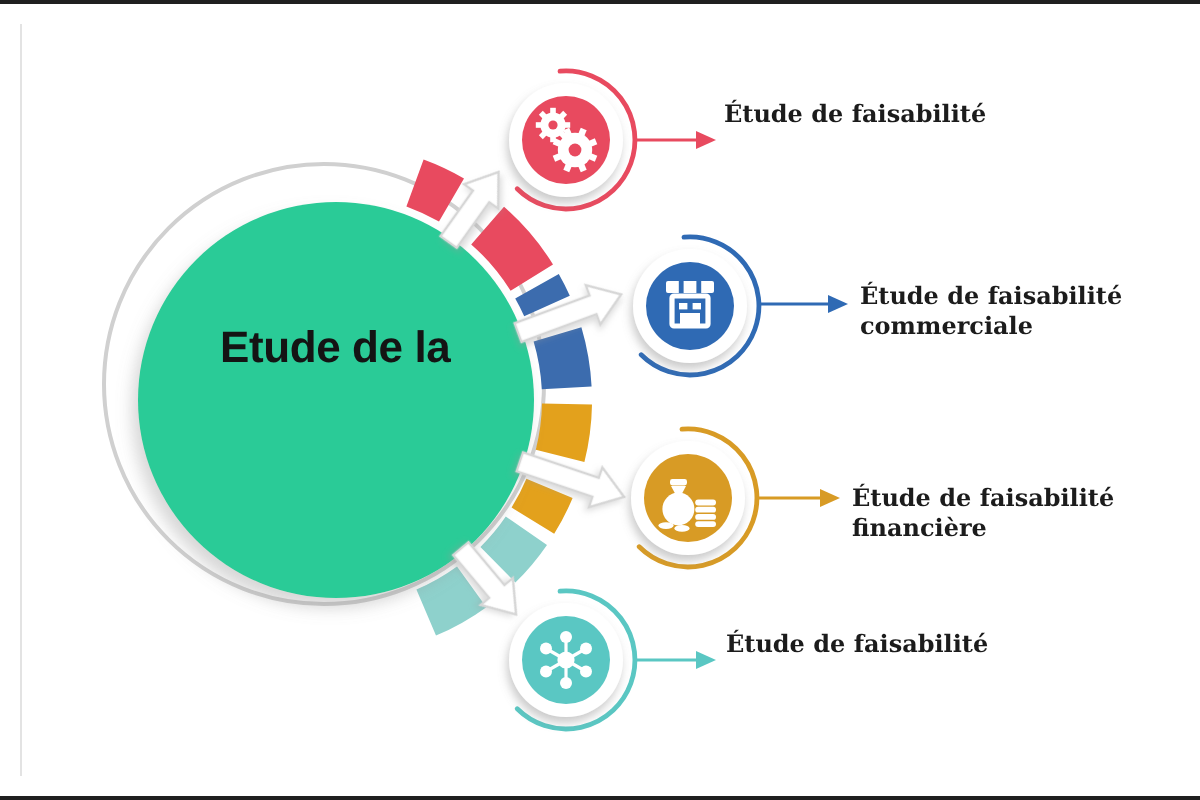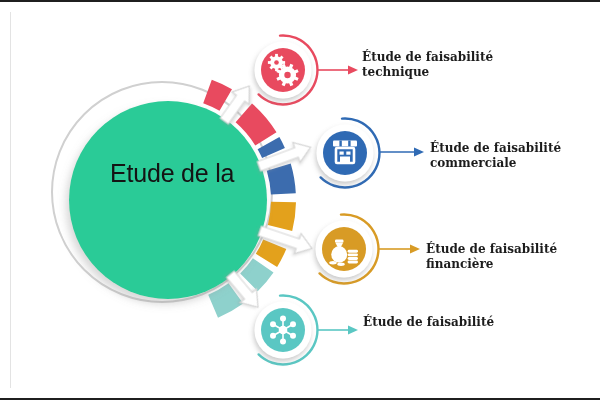--- a/index.html
+++ b/index.html
@@ -2,21 +2,21 @@
 <html><head>
 <meta charset="utf-8">
 <style>
   html,body{margin:0;padding:0;background:#fff;}
   .stage{position:relative;width:600px;height:400px;background:#fff;overflow:hidden;
          font-family:"Liberation Sans",sans-serif;}
   .bar{position:absolute;left:0;right:0;height:2px;background:#1f1f1f;}
   .bar.top{top:0}.bar.bottom{bottom:0}
   .leftline{position:absolute;left:10px;top:12px;bottom:12px;width:1px;background:#e3e3e3;}
   svg.gfx{position:absolute;left:0;top:0;}
-  .title{position:absolute;left:110px;top:163px;font-weight:normal;font-size:25px;
+  .title{position:absolute;left:110px;top:163px;font-weight:bold;font-size:22px;
          line-height:21px;letter-spacing:-0.2px;color:#141414;}
   .title span{display:block;}
   .label{position:absolute;font-family:"DejaVu Serif",serif;font-weight:bold;
          font-size:12px;line-height:15px;color:#1c1c1c;white-space:nowrap;}
   .label span{display:block;}
 </style>
 </head>
 <body>
 
 <div class="stage">
@@ -169,21 +169,20 @@
       <polygon points="348,325.5 358,330 348,334.5" fill="#5ac7c3"></polygon>
     </g>
   </svg>
 
   <div class="title">
     <span>Etude de la</span>
   </div>
 
   <div class="label" style="left:362px;top:50px;">
     <span>Étude de faisabilité</span>
-    <span>technique</span>
   </div>
   <div class="label" style="left:430px;top:141px;">
     <span>Étude de faisabilité</span>
     <span>commerciale</span>
   </div>
   <div class="label" style="left:426px;top:242px;">
     <span>Étude de faisabilité</span>
     <span>financière</span>
   </div>
   <div class="label" style="left:363px;top:315px;">

